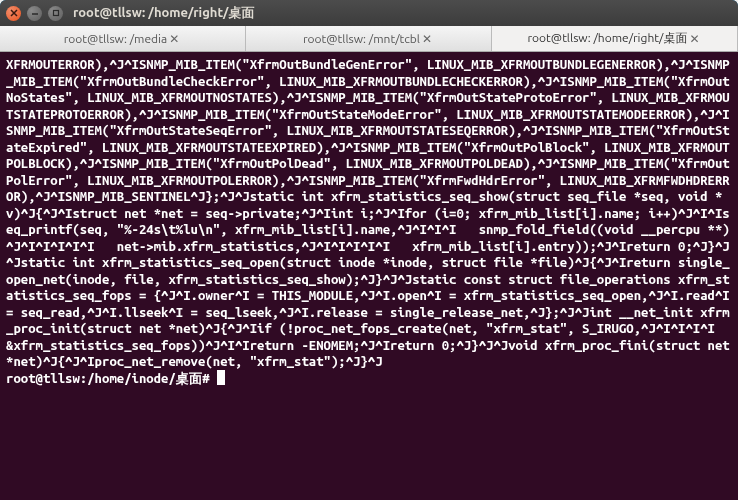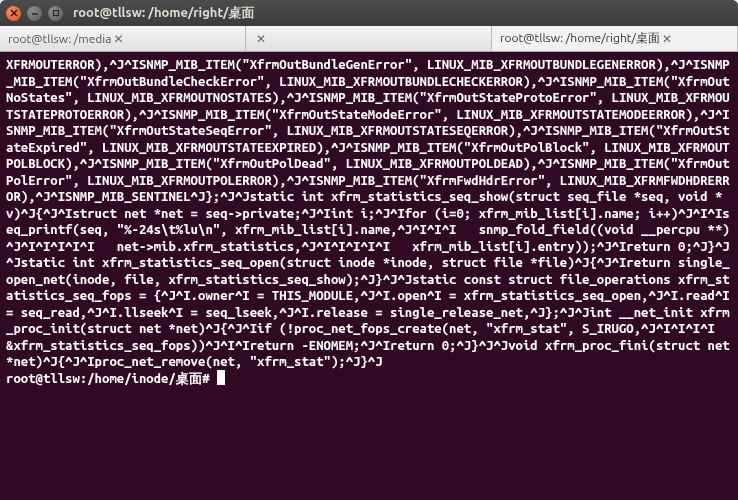--- a/index.html
+++ b/index.html
@@ -59,21 +59,21 @@
     .tabbar {
       height: 26px;
       background: #dedede;
       display: flex;
       border-bottom: 1px solid #aaa;
     }
     .tab {
       flex: 1;
       display: flex;
       align-items: center;
-      justify-content: flex-start;
+      justify-content: center;
       padding: 0 8px;
       font-size: 12px;
       color: #555;
       border-right: 1px solid #bbb;
       background: linear-gradient(to bottom, #f5f5f5, #e0e0e0);
       cursor: pointer;
     }
     .tab.active {
       background: #f2f1f0;
       color: #333;
@@ -130,20 +130,21 @@
     </div>
     <div class="window-title">root@tllsw: /home/right/桌面</div>
   </div>
 
   <div class="tabbar">
     <div class="tab">
       <span>root@tllsw: /media</span>
       <span class="tab-close">✕</span>
     </div>
     <div class="tab">
+      <span>root@tllsw: /mnt/tcbl</span>
       <span class="tab-close">✕</span>
     </div>
     <div class="tab active">
       <span>root@tllsw: /home/right/桌面</span>
       <span class="tab-close">✕</span>
     </div>
   </div>
 
   <div class="terminal"><span>XFRMOUTERROR),^J^ISNMP_MIB_ITEM("XfrmOutBundleGenError", LINUX_MIB_XFRMOUTBUNDLEGENERROR),^J^ISNMP_MIB_ITEM("XfrmOutBundleCheckError", LINUX_MIB_XFRMOUTBUNDLECHECKERROR),^J^ISNMP_MIB_ITEM("XfrmOutNoStates", LINUX_MIB_XFRMOUTNOSTATES),^J^ISNMP_MIB_ITEM("XfrmOutStateProtoError", LINUX_MIB_XFRMOUTSTATEPROTOERROR),^J^ISNMP_MIB_ITEM("XfrmOutStateModeError", LINUX_MIB_XFRMOUTSTATEMODEERROR),^J^ISNMP_MIB_ITEM("XfrmOutStateSeqError", LINUX_MIB_XFRMOUTSTATESEQERROR),^J^ISNMP_MIB_ITEM("XfrmOutStateExpired", LINUX_MIB_XFRMOUTSTATEEXPIRED),^J^ISNMP_MIB_ITEM("XfrmOutPolBlock", LINUX_MIB_XFRMOUTPOLBLOCK),^J^ISNMP_MIB_ITEM("XfrmOutPolDead", LINUX_MIB_XFRMOUTPOLDEAD),^J^ISNMP_MIB_ITEM("XfrmOutPolError", LINUX_MIB_XFRMOUTPOLERROR),^J^ISNMP_MIB_ITEM("XfrmFwdHdrError", LINUX_MIB_XFRMFWDHDRERROR),^J^ISNMP_MIB_SENTINEL^J};^J^Jstatic int xfrm_statistics_seq_show(struct seq_file *seq, void *v)^J{^J^Istruct net *net = seq-&gt;private;^J^Iint i;^J^Ifor (i=0; xfrm_mib_list[i].name; i++)^J^I^Iseq_printf(seq, "%-24s\t%lu\n", xfrm_mib_list[i].name,^J^I^I^I   snmp_fold_field((void __percpu **)^J^I^I^I^I^I   net-&gt;mib.xfrm_statistics,^J^I^I^I^I^I   xfrm_mib_list[i].entry));^J^Ireturn 0;^J}^J^Jstatic int xfrm_statistics_seq_open(struct inode *inode, struct file *file)^J{^J^Ireturn single_open_net(inode, file, xfrm_statistics_seq_show);^J}^J^Jstatic const struct file_operations xfrm_statistics_seq_fops = {^J^I.owner^I = THIS_MODULE,^J^I.open^I = xfrm_statistics_seq_open,^J^I.read^I = seq_read,^J^I.llseek^I = seq_lseek,^J^I.release = single_release_net,^J};^J^Jint __net_init xfrm_proc_init(struct net *net)^J{^J^Iif (!proc_net_fops_create(net, "xfrm_stat", S_IRUGO,^J^I^I^I^I  &amp;xfrm_statistics_seq_fops))^J^I^Ireturn -ENOMEM;^J^Ireturn 0;^J}^J^Jvoid xfrm_proc_fini(struct net *net)^J{^J^Iproc_net_remove(net, "xfrm_stat");^J}^J</span>
 <span class="prompt-user">root@tllsw:/home/inode/桌面# </span><span class="cursor"></span></div>

